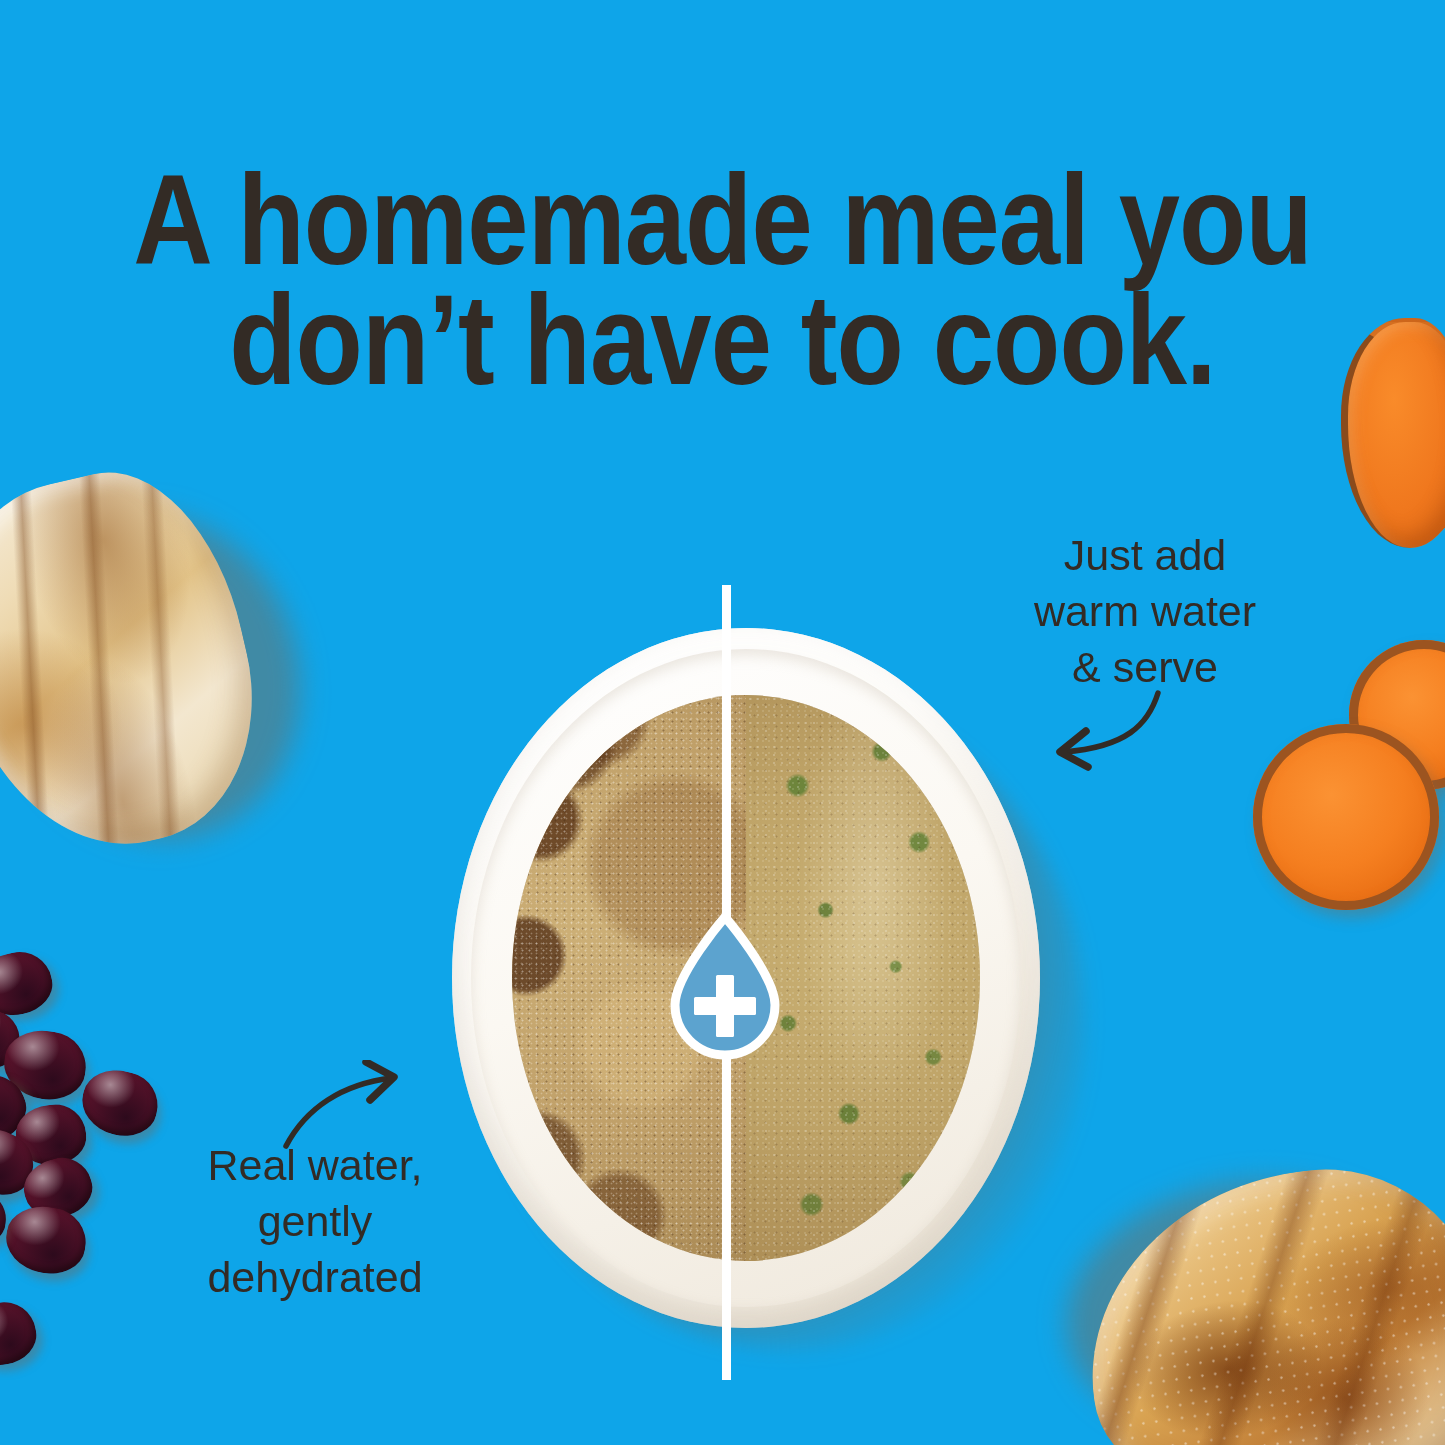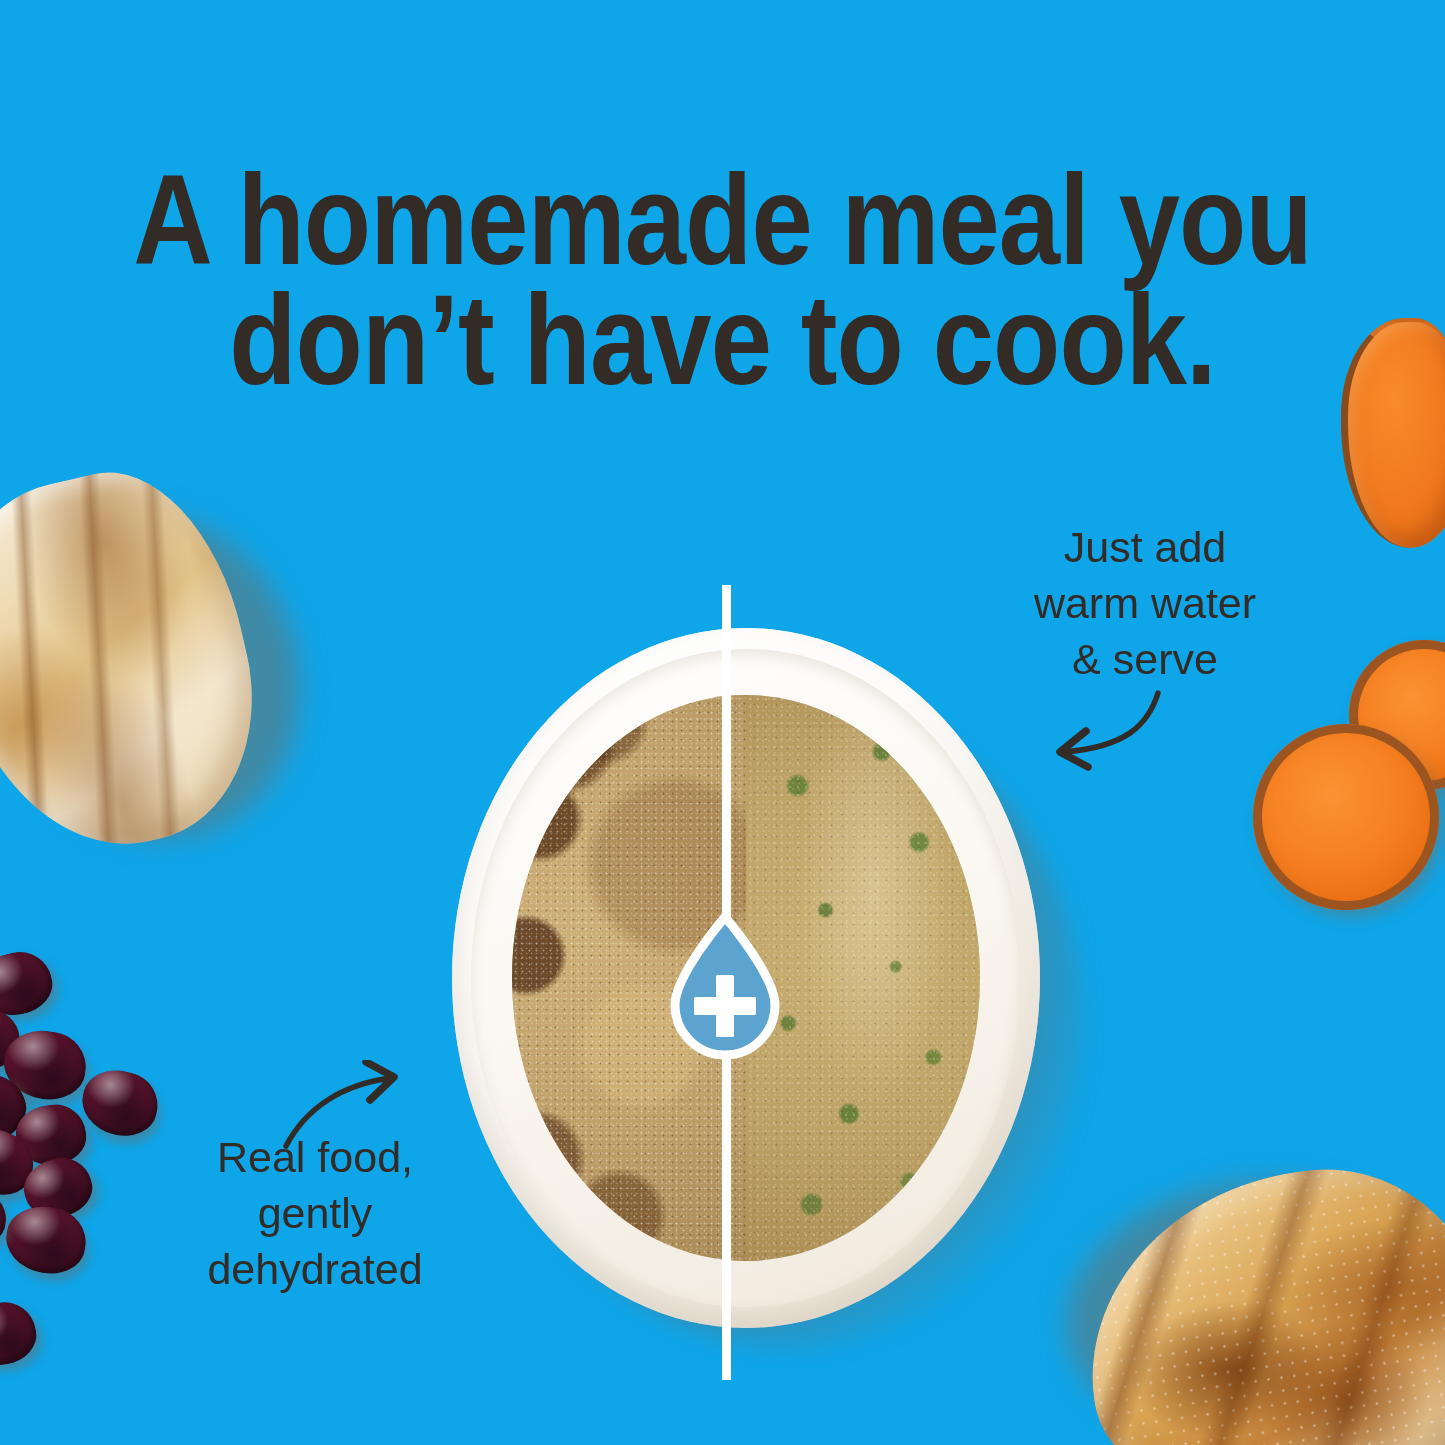--- a/index.html
+++ b/index.html
@@ -35,20 +35,21 @@
   .annot {
     position:absolute;
     color:#332B25;
     font-family:"Liberation Sans", sans-serif;
     font-size:43px;
     line-height:1.30;
     font-weight:400;
     text-align:center;
     white-space:pre-line;
     z-index:42;
+    margin-top:8px;
   }
   #annot-topright { left:985px; top:520px; width:320px; }
   #annot-bottomleft { left:150px; top:1130px; width:330px; }
 
   .arrow { position:absolute; z-index:42; }
   #arrow-topright { left:1030px; top:685px; width:140px; height:95px; }
   #arrow-bottomleft { left:280px; top:1060px; width:130px; height:95px; }
 
   
   #bowl-wrap {
@@ -319,17 +320,17 @@
     </svg>
   </div>
 
   <div class="arrow" id="arrow-bottomleft">
     <svg viewBox="0 0 130 95" width="130" height="95" aria-hidden="true">
       <path d="M6 86 C26 48 62 24 112 18" fill="none" stroke="#332B25" stroke-width="5.5" stroke-linecap="round"></path>
       <path d="M86 2 L114 17 L90 40" fill="none" stroke="#332B25" stroke-width="7.5" stroke-linecap="round" stroke-linejoin="round"></path>
     </svg>
   </div>
 
-  <div class="annot" id="annot-bottomleft">Real food,
+  <div class="annot" id="annot-bottomleft">Real water,
 gently
 dehydrated</div>
 
 </div>
 
 </body></html>

